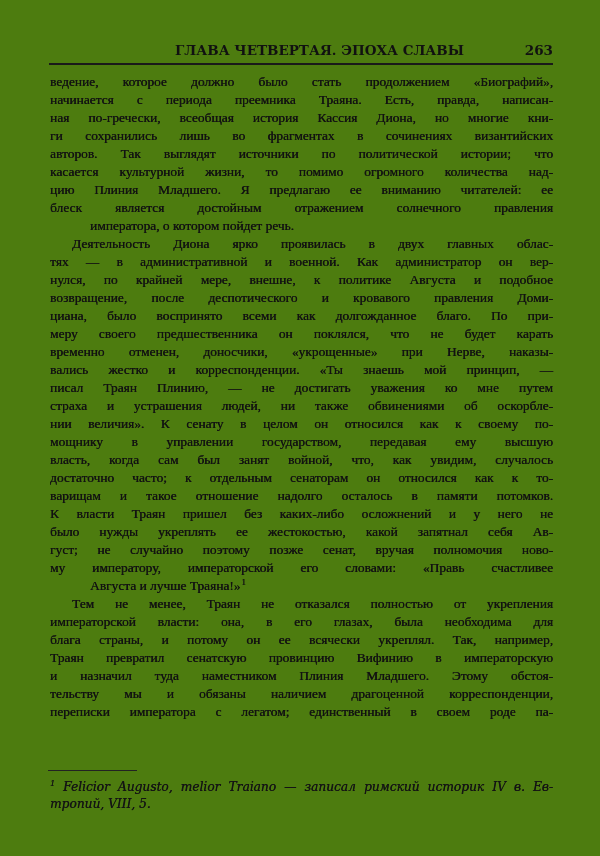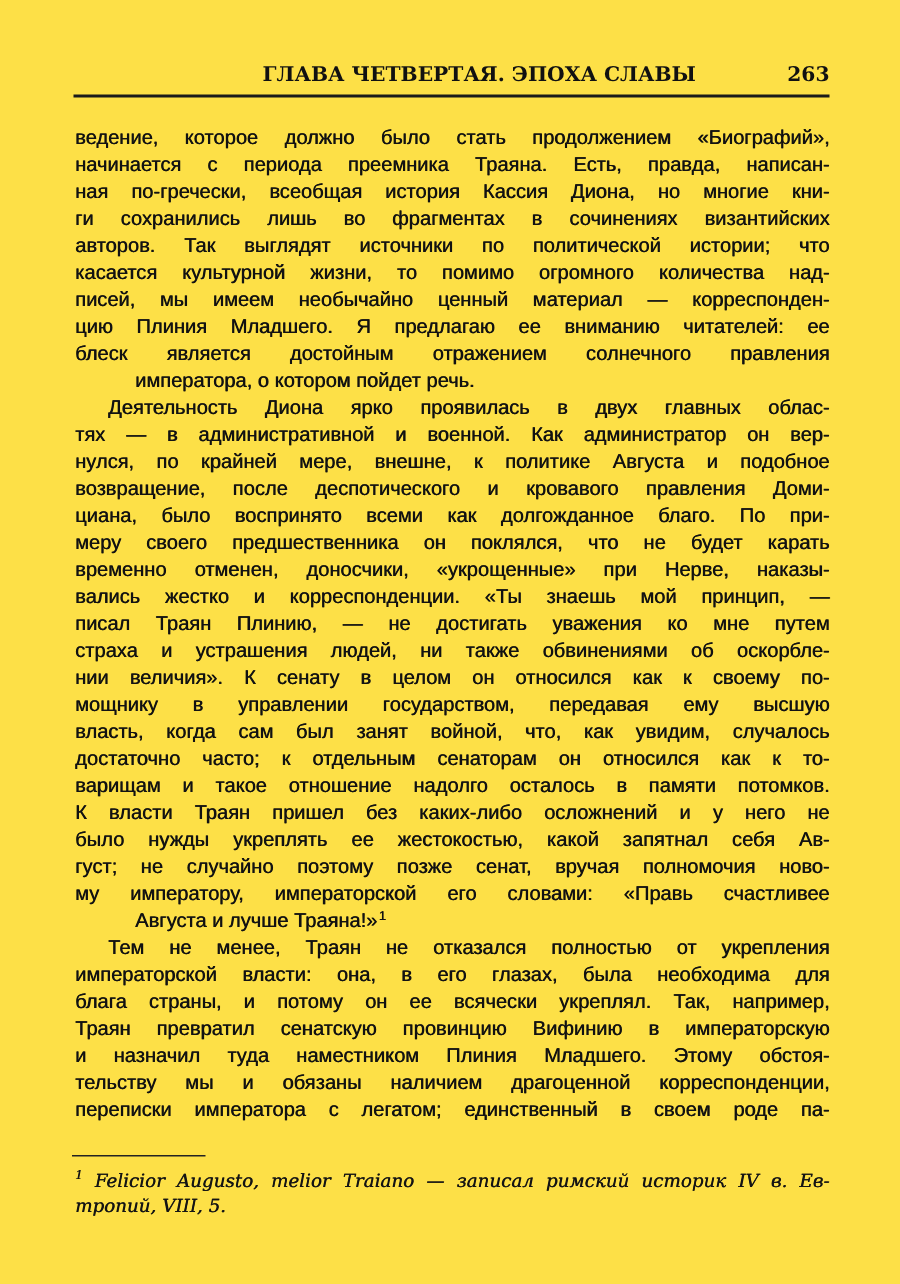--- a/index.html
+++ b/index.html
@@ -1,26 +1,26 @@
 <!DOCTYPE html>
 <html><head>
 <meta charset="utf-8">
 <style>
   html, body { margin:0; padding:0; background:#ffffff; }
   body { width:600px; height:856px; position:relative; overflow:hidden; }
-  .page { position:absolute; left:0; top:0; width:600px; height:856px; background:#fde047; color:#141414; }
+  .page { position:absolute; left:0; top:0; width:600px; height:856px; background:#4d7c0f; color:#141414; }
 
   .running-head { position:absolute; left:49px; top:41px; width:504px; height:18px;
     font-family:"DejaVu Serif", serif; font-weight:bold; font-size:13.5px; line-height:18px; color:#111; }
   .head-title { position:absolute; left:126px; top:0; white-space:nowrap; }
   .page-num { position:absolute; right:0; top:0; white-space:nowrap; }
   .head-rule { position:absolute; left:49px; top:63px; width:504px; height:1.6px; background:#1a1a1a; }
 
-  .body-text { position:absolute; left:50px; top:83px; width:503px;
-    font-family:Liberation Sans, sans-serif; font-size:13.4px; line-height:18px;
+  .body-text { position:absolute; left:50px; top:73px; width:503px;
+    font-family:Liberation Serif, serif; font-size:13.4px; line-height:18px;
     color:#121212; text-shadow:0.35px 0 0 #121212; }
   .line { display:block; height:18px; text-align:justify; text-align-last:justify; }
   .line.indent { text-indent:22px; }
   .line.last { text-align-last:left;margin-left:40px; }
   sup.fn { font-size:8.5px; line-height:0; vertical-align:5px; margin-left:1px; }
 
   .fn-rule { position:absolute; left:48px; top:770px; width:89px; height:1px; background:#222; }
   .footnotes { position:absolute; left:50px; top:779px; width:503px;
     font-family:"DejaVu Serif", serif; font-size:12.2px; line-height:17px;
     color:#141414; text-shadow:0.3px 0 0 #141414;font-style:italic; }
@@ -41,21 +41,20 @@
 
   <div class="body-text">
 
     <div>
       <span class="line">ведение, которое должно было стать продолжением «Биографий»,</span>
       <span class="line">начинается с периода преемника Траяна. Есть, правда, написан-</span>
       <span class="line">ная по-гречески, всеобщая история Кассия Диона, но многие кни-</span>
       <span class="line">ги сохранились лишь во фрагментах в сочинениях византийских</span>
       <span class="line">авторов. Так выглядят источники по политической истории; что</span>
       <span class="line">касается культурной жизни, то помимо огромного количества над-</span>
-      <span class="line">писей, мы имеем необычайно ценный материал — корреспонден-</span>
       <span class="line">цию Плиния Младшего. Я предлагаю ее вниманию читателей: ее</span>
       <span class="line">блеск является достойным отражением солнечного правления</span>
       <span class="line last">императора, о котором пойдет речь.</span>
     </div>
 
     <div>
       <span class="line indent">Деятельность Диона ярко проявилась в двух главных облас-</span>
       <span class="line">тях — в административной и военной. Как администратор он вер-</span>
       <span class="line">нулся, по крайней мере, внешне, к политике Августа и подобное</span>
       <span class="line">возвращение, после деспотического и кровавого правления Доми-</span>

